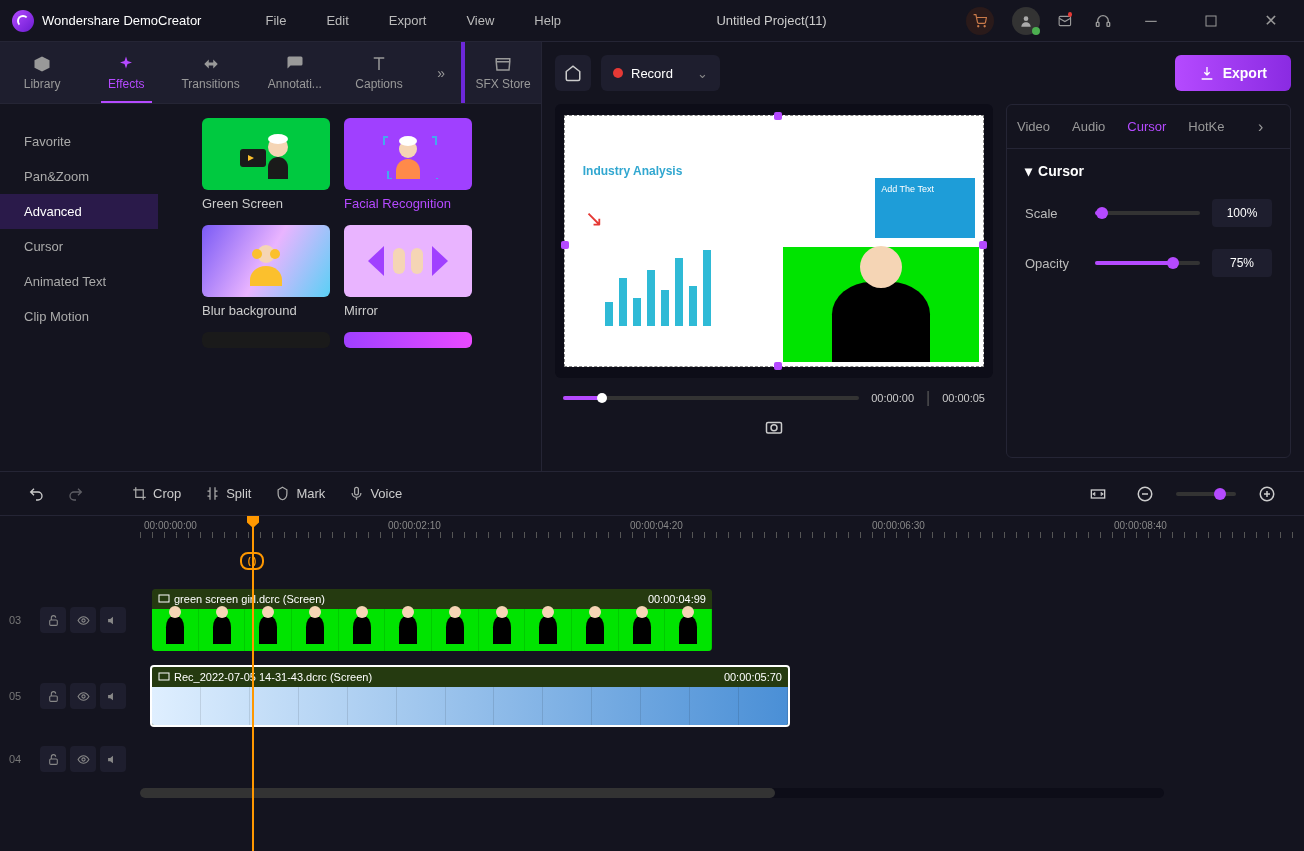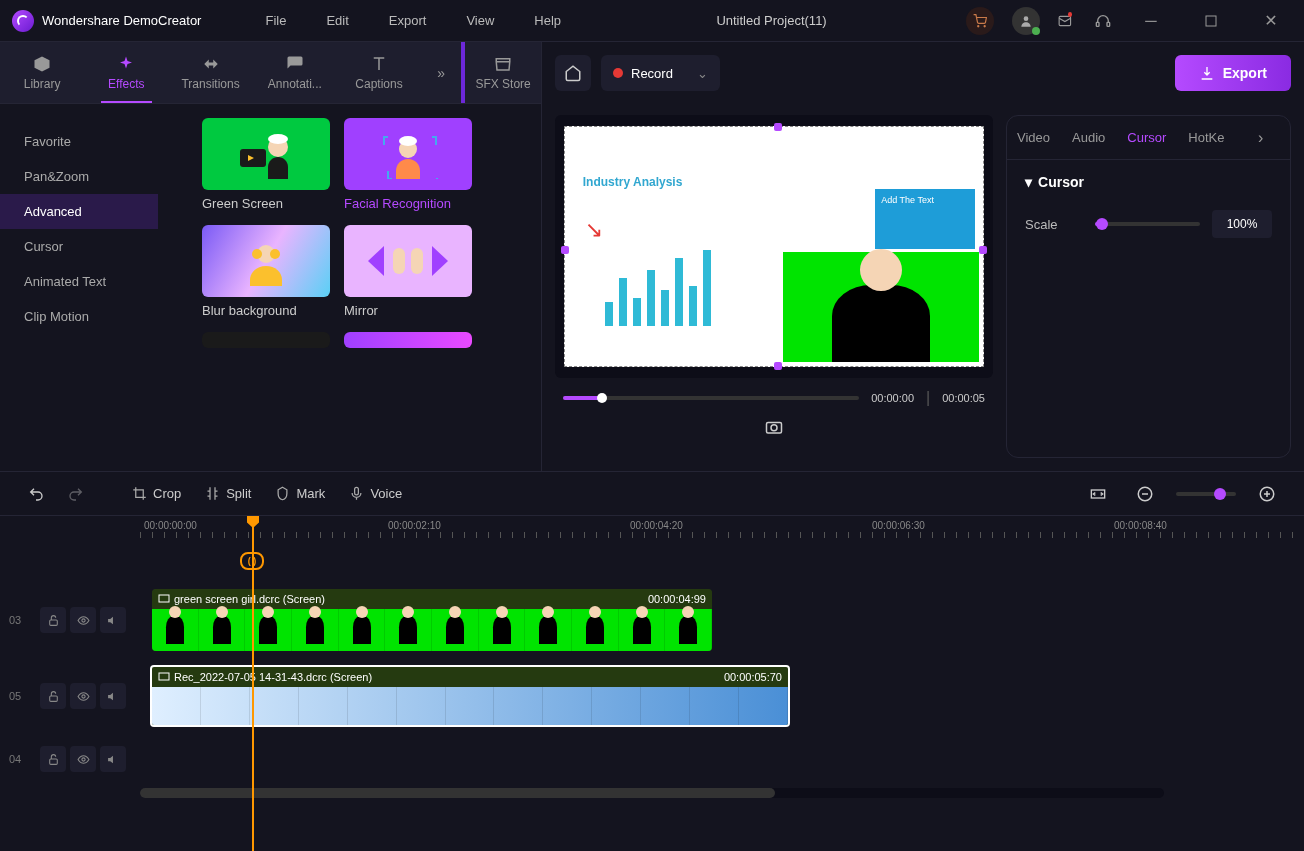--- a/index.html
+++ b/index.html
@@ -35,21 +35,21 @@
 .cat-item.active { background: #2a1a4a; color: #fff; }
 .effects-grid { flex: 1; padding: 14px; overflow-y: auto; }
 .effects-row { display: flex; gap: 14px; margin-bottom: 14px; }
 .effect-card { width: 128px; }
 .thumb { width: 128px; height: 72px; border-radius: 6px; display:flex; align-items:center; justify-content:center; position:relative; overflow:hidden; }
 .thumb.selected { outline: 2px solid #fff; }
 .effect-label { font-size: 13px; color: #ccc; margin-top: 6px; }
 .effect-label.highlight { color: #b54aff; }
 
 
-.preview-panel { flex: 1; display: flex; flex-direction: column; padding: 13px 0 13px 13px; gap: 24px; }
+.preview-panel { flex: 1; display: flex; flex-direction: column; padding: 13px 0 13px 13px; gap: 13px; }
 .preview-top { display: flex; gap: 10px; align-items: center; }
 .home-btn { width: 36px; height: 36px; background:#1e1e2e; border-radius:6px; display:flex; align-items:center; justify-content:center; color:#ccc; cursor:pointer; }
 .record-btn { height: 36px; background:#1e1e2e; border-radius:6px; display:flex; align-items:center; padding: 0 12px; gap:8px; color:#fff; font-size:13px; cursor:pointer; }
 .rec-dot { width:10px; height:10px; background:#e53935; border-radius:50%; }
 .rec-chevron { margin-left: 16px; color:#888; }
 .export-btn { margin-left:auto; margin-right:13px; height:36px; padding:0 24px; background:linear-gradient(90deg,#b54aff,#8a2be2); border-radius:6px; display:flex; align-items:center; gap:8px; color:#fff; font-size:14px; font-weight:600; cursor:pointer; }
 .preview-body { display:flex; gap:13px; flex:1; overflow:hidden; }
 .video-preview { width: 438px; display:flex; flex-direction:column; }
 .canvas { flex:1; background:#0d0d18; border-radius:6px; display:flex; align-items:center; justify-content:center; position:relative; }
 .slide { width:96%; height:92%; background:#fff; position:relative; border:1px dashed #888; }
@@ -61,21 +61,21 @@
 .progress { flex:1; height:4px; background:#333; border-radius:2px; position:relative; }
 .progress-fill { height:100%; width:13%; background:#b54aff; border-radius:2px; position:relative; }
 .progress-fill::after { content:""; position:absolute; right:-5px; top:-3px; width:10px; height:10px; background:#fff; border-radius:50%; }
 .time-label { font-size:11px; color:#ccc; }
 .time-sep { color:#555; }
 .player-controls { height:40px; display:flex; align-items:center; gap:18px; padding:0 8px;flex-direction:column; }
 .pctrl { color:#ccc; cursor:pointer; display:flex; }
 .fit-box { margin-left:auto; width:80px; height:30px; background:#1e1e2e; border-radius:4px; display:flex; align-items:center; justify-content:space-between; padding:0 10px; font-size:13px; color:#ccc; cursor:pointer; }
 
 
-.props-panel { width: 285px; background:#14141f; border:1px solid #252535; border-radius:12px; display:flex; flex-direction:column; margin-right:13px; }
+.props-panel { width: 285px; background:#14141f; border:1px solid #252535; border-radius:6px; display:flex; flex-direction:column; margin-right:13px; }
 .props-tabs { height:44px; display:flex; align-items:center; padding:0 10px; gap:22px; border-bottom:1px solid #252535; overflow:hidden; }
 .prop-tab { font-size:13px; color:#999; cursor:pointer; white-space:nowrap; }
 .prop-tab.active { color:#b54aff; }
 .props-scroll { width:22px; color:#999; margin-left:auto; cursor:pointer; }
 .props-body { padding: 14px 18px; }
 .section-head { display:flex; align-items:center; gap:6px; font-size:14px; color:#fff; font-weight:600; margin-bottom:20px; }
 .prop-row { display:flex; align-items:center; margin-bottom:22px; }
 .prop-label { width:70px; font-size:13px; color:#bbb; }
 .prop-slider { flex:1; height:4px; background:#333; border-radius:2px; position:relative; margin: 0 12px 0 0; }
 .prop-slider-fill { height:100%; background:#b54aff; border-radius:2px; position:relative; }
@@ -400,20 +400,27 @@
               <span>▾</span>
               <span>Cursor</span>
             </div>
           <div class="prop-row">
             <div class="prop-label">Scale</div>
             <div class="prop-slider">
                 <div class="prop-slider-fill" style="width:8%"></div>
               </div>
             <div class="prop-value">100%</div>
           </div>
+          <div class="prop-row">
+            <div class="prop-label">Opacity</div>
+            <div class="prop-slider">
+                <div class="prop-slider-fill" style="width:75%"></div>
+              </div>
+            <div class="prop-value">75%</div>
+          </div>
         </div>
       </div>
     </div>
   </div>
 </div>
 
 <div class="timeline">
   <div class="tl-toolbar">
     <div class="tl-tool">
         <svg width="16" height="16" viewBox="0 0 24 24" fill="none" stroke="#ccc" stroke-width="2">

